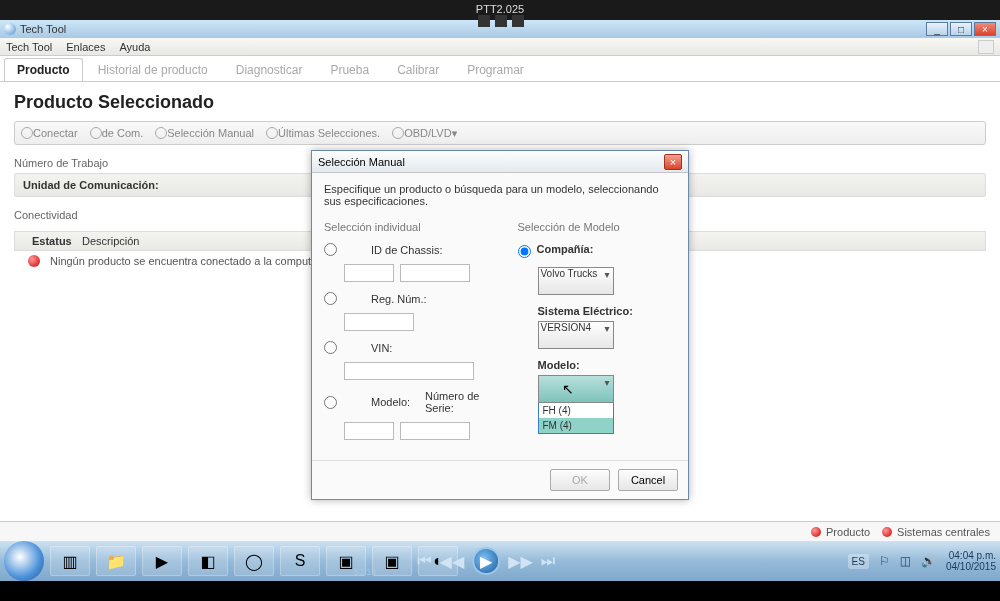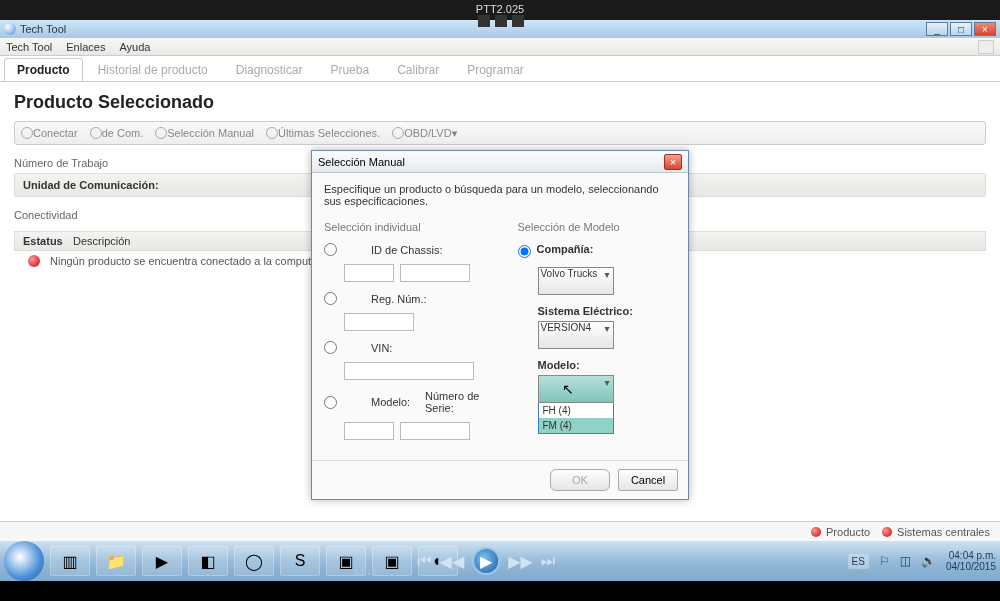--- a/index.html
+++ b/index.html
@@ -29,21 +29,21 @@
 .main { position: relative; background: #fff; height: 459px; }
 .page-title { font-size: 18px; font-weight: bold; color: #222; padding: 10px 14px 8px; }
 
 .toolbar { margin: 0 14px; border: 1px solid #ccc; background: linear-gradient(#f9f9f9,#eee); border-radius: 3px; height: 24px; display: flex; align-items: center; padding: 0 6px; gap: 12px; font-size: 11px; color: #888; }
 .toolbar .tb-item { display: flex; align-items: center; }
 .toolbar .tb-item .ico { width: 12px; height: 12px; border: 1px solid #aaa; border-radius: 50%; }
 
 .section-label { font-size: 11px; color: #666; padding: 12px 14px 4px; }
 .section-bar { margin: 0 14px; background: linear-gradient(#f3f3f0,#e8e8e4); border: 1px solid #ddd; padding: 5px 8px; font-size: 11px; font-weight: bold; color: #333; border-radius: 2px; }
 
-.row-hdr { margin: 6px 14px 0; background: linear-gradient(#f3f3f0,#e8e8e4); border: 1px solid #ddd; padding: 3px 8px; font-size: 11px; color: #333; display: flex; gap: 10px; }
+.row-hdr { margin: 6px 14px 0; background: linear-gradient(#f3f3f0,#e8e8e4); border: 1px solid #ddd; padding: 3px 17px; font-size: 11px; color: #333; display: flex; gap: 10px; }
 .row-hdr .c1 { width: 40px; font-weight: bold; }
 .row-body { margin: 4px 14px; font-size: 11px; color: #555; display: flex; align-items: center; gap: 10px; }
 .status-dot { width: 12px; height: 12px; border-radius: 50%; background: radial-gradient(circle at 35% 35%, #f99, #c00); margin-left: 14px; }
 
 
 .modal { position: absolute; left: 311px; top: 150px; width: 378px; background: #fafafa; border: 1px solid #6b8aab; box-shadow: 0 0 8px rgba(0,0,0,.3); }
 .modal-title { height: 22px; background: linear-gradient(#fdfdfd,#e3e9ef); border-bottom: 1px solid #c4c4c4; font-size: 11px; display: flex; align-items: center; padding: 0 6px; }
 .modal-title .close { margin-left: auto; width: 18px; height: 16px; background: linear-gradient(#f3a194,#d9442a); border: 1px solid #a03020; color: #fff; font-size: 11px; display: flex; align-items: center; justify-content: center; border-radius: 2px; }
 .modal-body { padding: 10px 12px; font-size: 11px; color: #333; }
 .modal-desc { margin-bottom: 14px; }
@@ -58,21 +58,21 @@
 .txt.w { width: 130px; }
 .sel { width: 76px; height: 28px; border: 1px solid #888; background: linear-gradient(#fff,#e6e6e6); font-size: 10px; padding: 0 2px; position: relative; }
 .sel::after { content: "▾"; position: absolute; right: 3px; top: 1px; color: #555; font-size: 10px; }
 .lbl-strong { font-weight: bold; margin-bottom: 4px; display: block; }
 .dd-open { width: 76px; border: 1px solid #3a7fbf; background: #fff; margin-top: -1px; }
 .dd-open .opt { padding: 2px 4px; font-size: 10px; }
 .dd-open .opt.hover { background: #8fd3c8; }
 .cursor { position: absolute; left: 250px; top: 208px; font-size: 14px; color: #000; pointer-events: none; }
 .modal-footer { border-top: 1px solid #ddd; padding: 8px 10px; display: flex; justify-content: flex-end; gap: 8px; }
 .btn { width: 60px; height: 22px; border: 1px solid #aaa; background: linear-gradient(#fdfdfd,#e6e6e6); font-size: 11px; border-radius: 2px; }
-.btn.disabled { color: #aaa; border-radius: 6px; }
+.btn.disabled { color: #aaa; }
 
 
 .status-bar { position: absolute; left: 0; right: 0; bottom: 0; height: 20px; border-top: 1px solid #ccc; background: #f7f7f7; display: flex; align-items: center; justify-content: flex-end; gap: 12px; padding: 0 10px; font-size: 11px; color: #555; }
 .status-bar .sb-item { display: flex; align-items: center; gap: 5px; }
 .status-bar .dot { width: 10px; height: 10px; border-radius: 50%; background: radial-gradient(circle at 35% 35%, #f99, #c00); }
 
 
 .taskbar { height: 40px; background: linear-gradient(#cde2f2,#97bbd9 50%,#7ea8cc); display: flex; align-items: center; padding: 0 4px; position: relative; }
 .start-btn { width: 40px; height: 40px; border-radius: 50%; background: radial-gradient(circle at 40% 40%, #fff, #4a90d9 60%, #2a5a8a); margin-right: 6px; position: relative; }
 .task-icons { display: flex; gap: 6px; }

